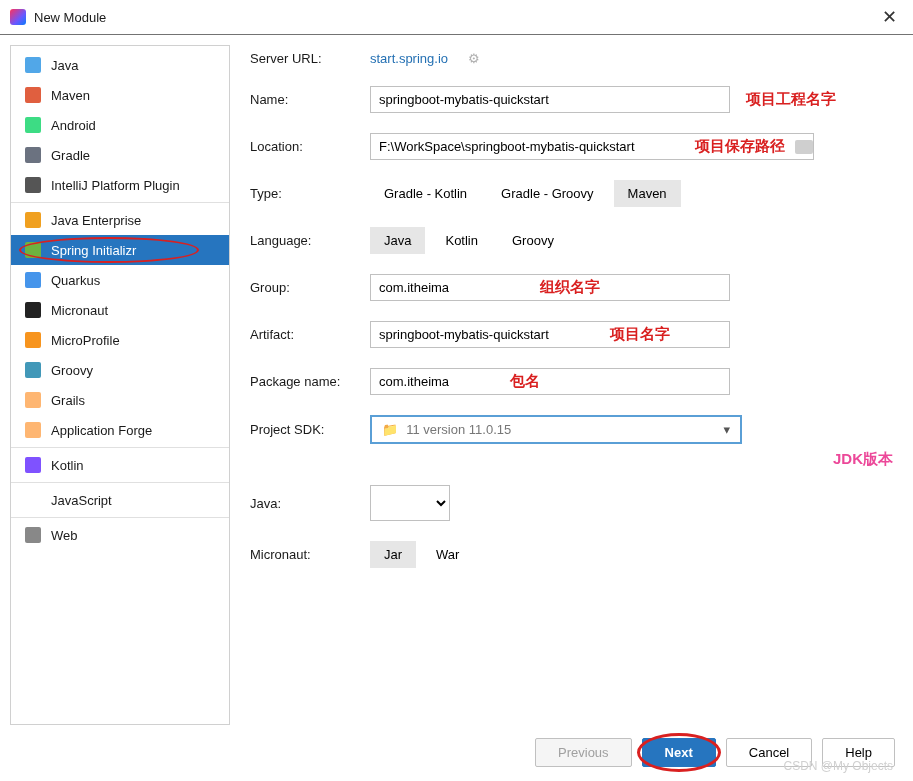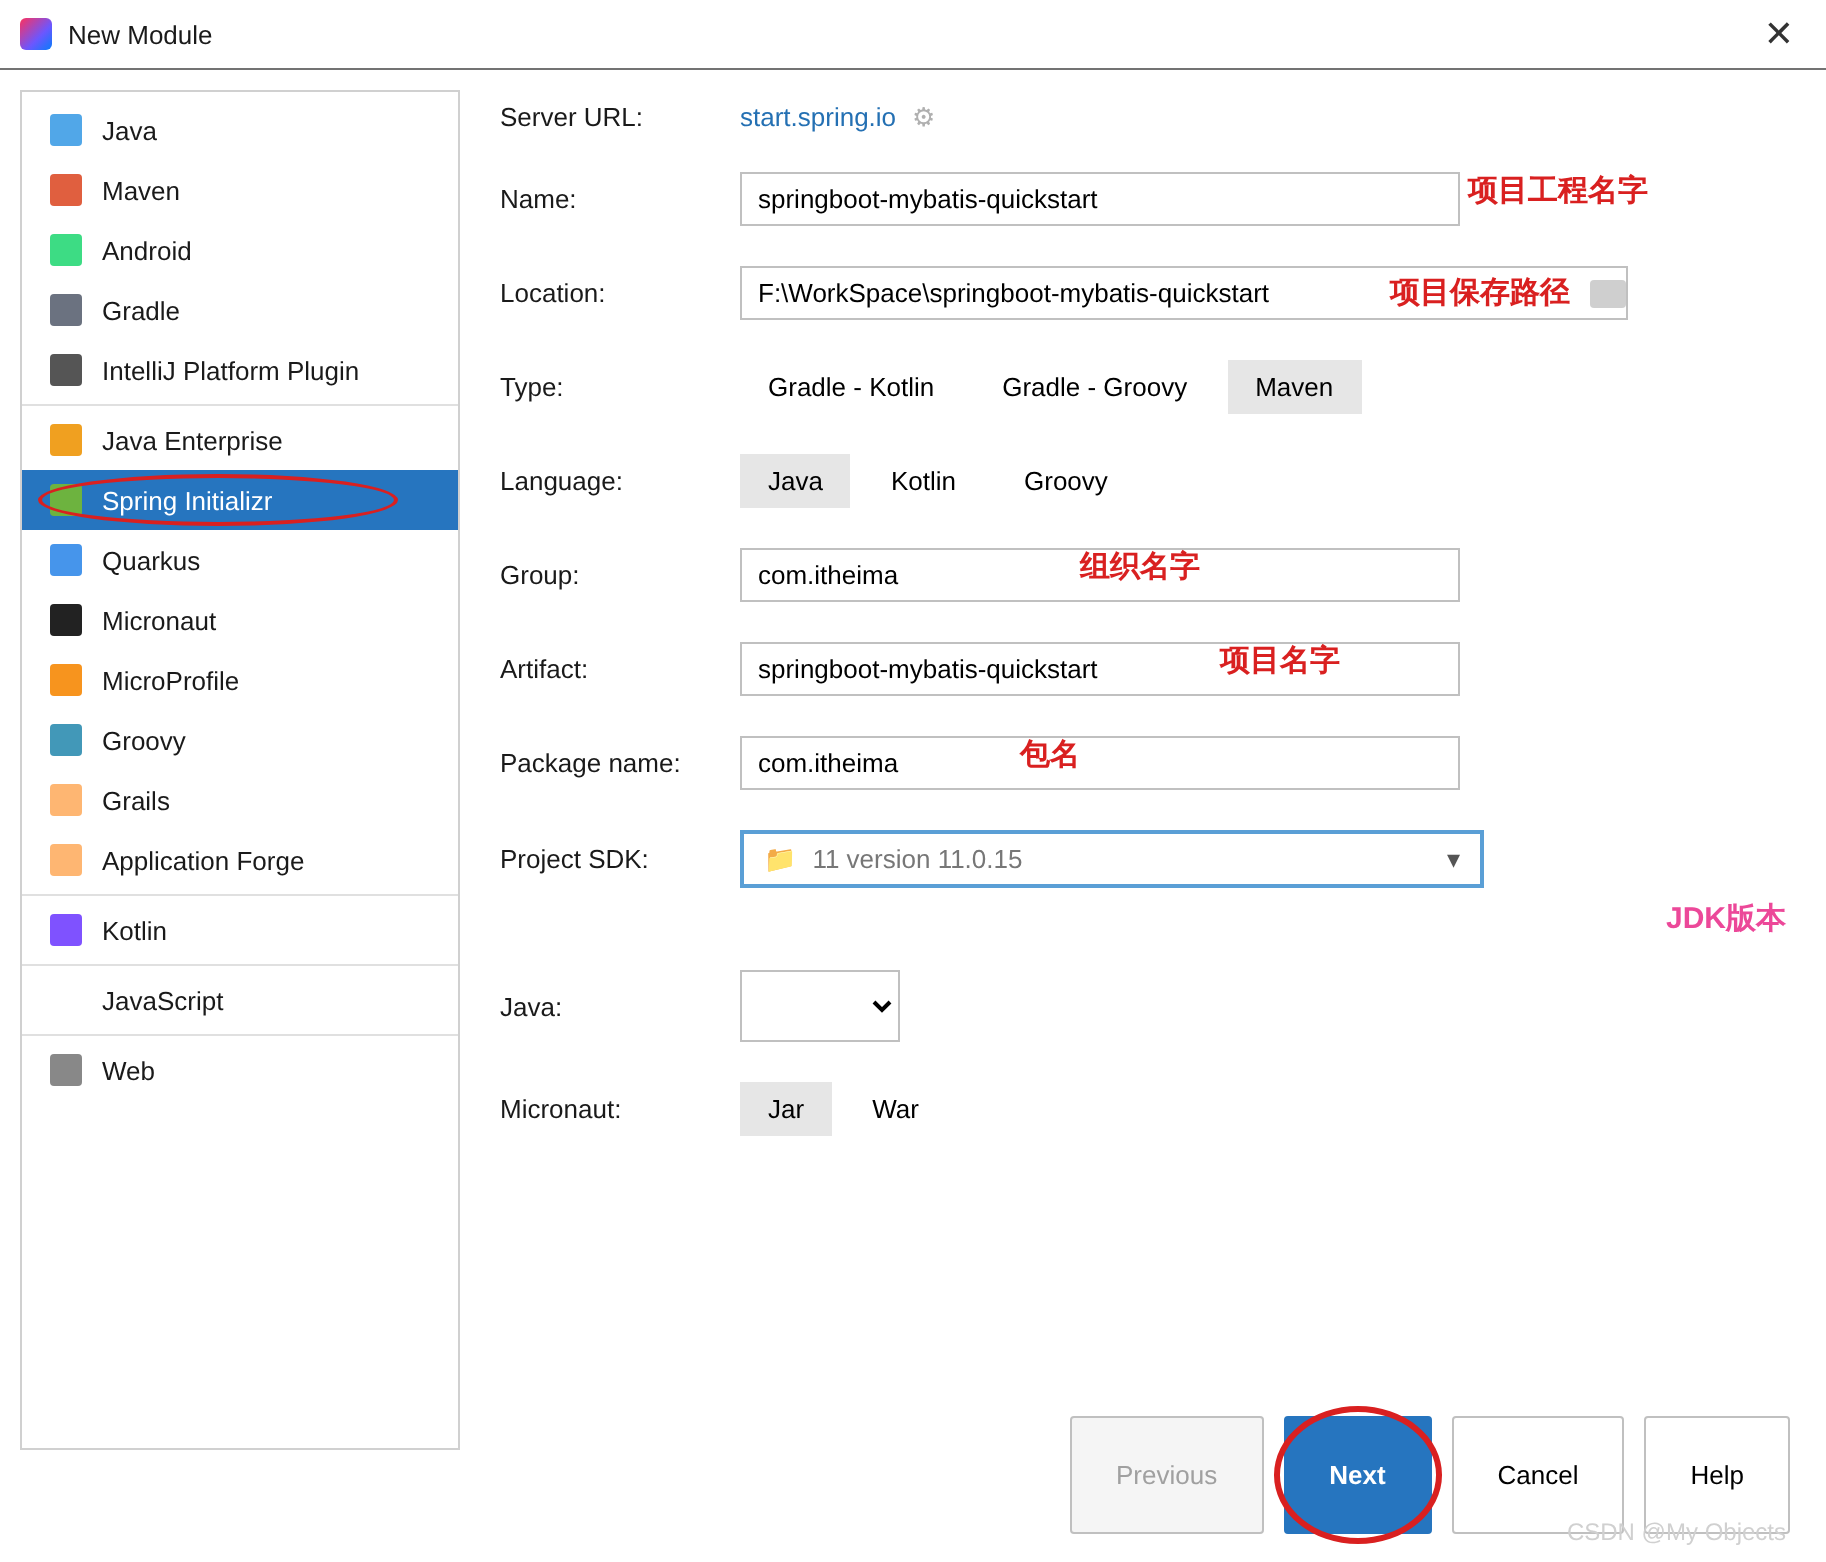--- a/index.html
+++ b/index.html
@@ -12,36 +12,36 @@
     .sidebar { width: 220px; border: 1px solid #d0d0d0; margin: 10px; padding: 4px 0; overflow-y: auto; }
     .sidebar-item { display: flex; align-items: center; padding: 7px 14px; cursor: pointer; font-size: 13px; }
     .sidebar-item.selected { background: #2675bf; color: #fff; }
     .sidebar-item .icon { width: 16px; height: 16px; margin-right: 10px; display: inline-flex; align-items: center; justify-content: center; font-size: 11px; }
     .sidebar-divider { border-top: 1px solid #e0e0e0; margin: 2px 0; }
     .sidebar-item.circled { position: relative; }
     .sidebar-item.circled::before { content: ""; position: absolute; left: 8px; right: 30px; top: 2px; bottom: 2px; border: 2px solid #d92020; border-radius: 50%; pointer-events: none; }
     .content { flex: 1; padding: 16px 20px 0 10px; }
     .row { display: flex; align-items: center; margin-bottom: 20px; }
     .label { width: 120px; font-size: 13px; }
-    .value { flex: 1; display: flex; align-items: flex-start; gap: 4px; }
+    .value { flex: 1; display: flex; align-items: center; gap: 16px; }
     .link { color: #2470b3; text-decoration: none; cursor: pointer; }
     .gear { color: #b0b0b0; margin-left: 4px; cursor: pointer; }
     input[type=text] { border: 1px solid #c0c0c0; padding: 5px 8px; font-size: 13px; background: #fff; }
     .input-md { width: 360px; }
     .btn-toggle { background: #e6e6e6; border: none; padding: 6px 14px; font-size: 13px; cursor: pointer; }
     .btn-toggle.inactive { background: transparent; }
     .toggle-group { display: flex; gap: 6px; align-items: center; }
     .annotation { color: #d92020; font-weight: bold; font-size: 15px; }
     select { border: 1px solid #c0c0c0; padding: 17px 8px; font-size: 13px; background: #fff; height: 17px; }
     .select-sm { width: 80px; }
     .sdk-select { width: 372px; border: 2px solid #5a9fd6; padding: 5px 10px; display: flex; align-items: center; gap: 8px; cursor: pointer; color: #777; }
     .sdk-arrow { margin-left: auto; color: #555; }
     .folder-icon { width: 18px; height: 14px; background: #cfcfcf; border-radius: 2px; margin-left: 4px; cursor: pointer; }
     .buttons { position: absolute; bottom: 14px; right: 18px; display: flex; gap: 10px; align-items: center; }
-    .btn { border: 1px solid #c0c0c0; background: #fff; padding: 21px 22px; font-size: 13px; cursor: pointer; border-radius: 2px; }
+    .btn { border: 1px solid #c0c0c0; background: #fff; padding: 6px 22px; font-size: 13px; cursor: pointer; border-radius: 2px; }
     .btn.primary { background: #2675bf; color: #ffffff; border-color: #2675bf; font-weight: bold; }
     .btn.disabled { color: #a0a0a0; background: #f5f5f5; }
     .btn.circled { position: relative; }
     .btn.circled::before { content: ""; position: absolute; inset: -6px; border: 3px solid #d92020; border-radius: 50%; pointer-events: none; }
     .watermark { position: absolute; bottom: 8px; right: 20px; color: #d0d0d0; font-size: 12px; pointer-events: none; }
     .sdk-annotation { color: #ec4899; font-weight: bold; font-size: 15px; margin-left: 140px; margin-top: -14px; margin-bottom: 16px; text-align: right; }
   </style>
 </head>
 <body>
 

